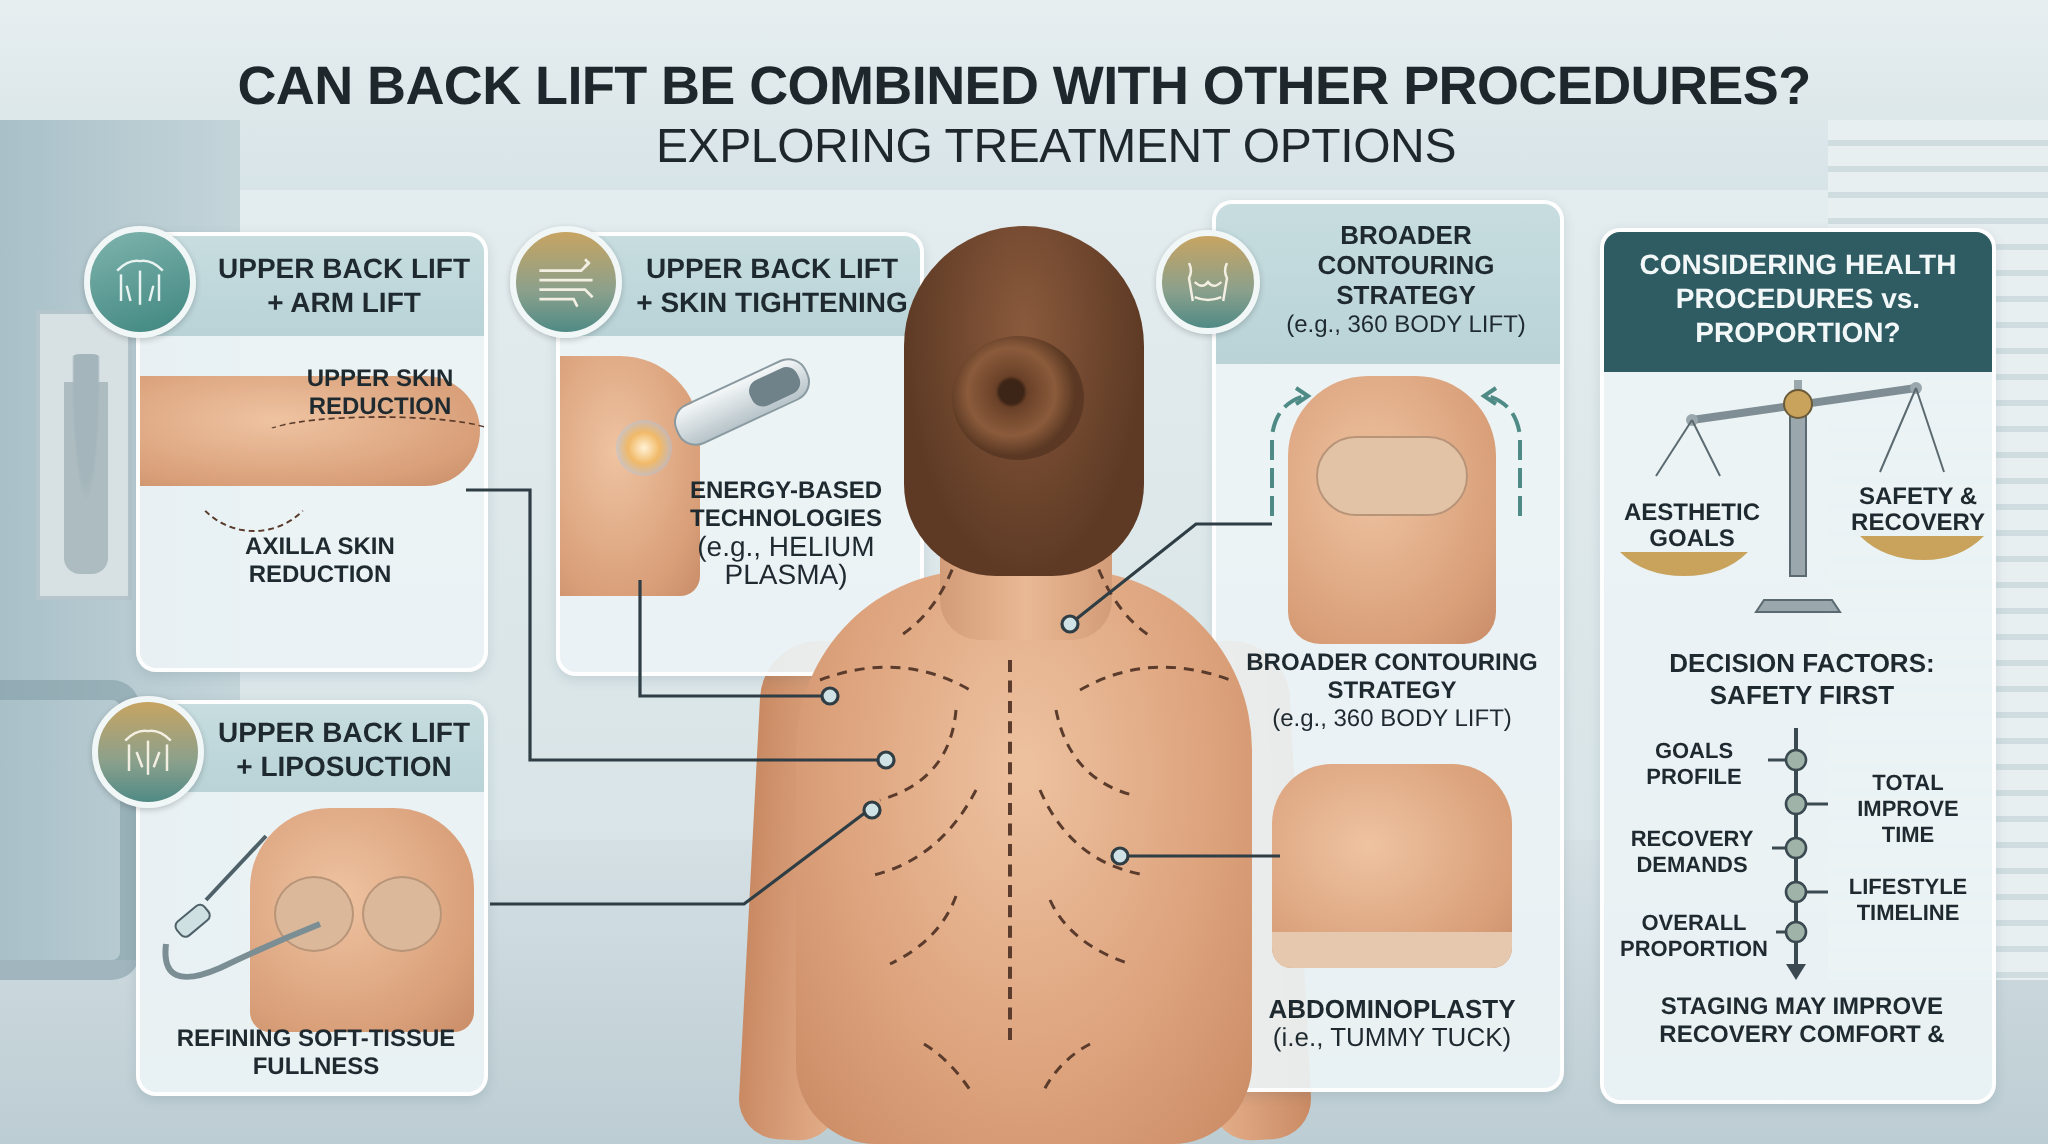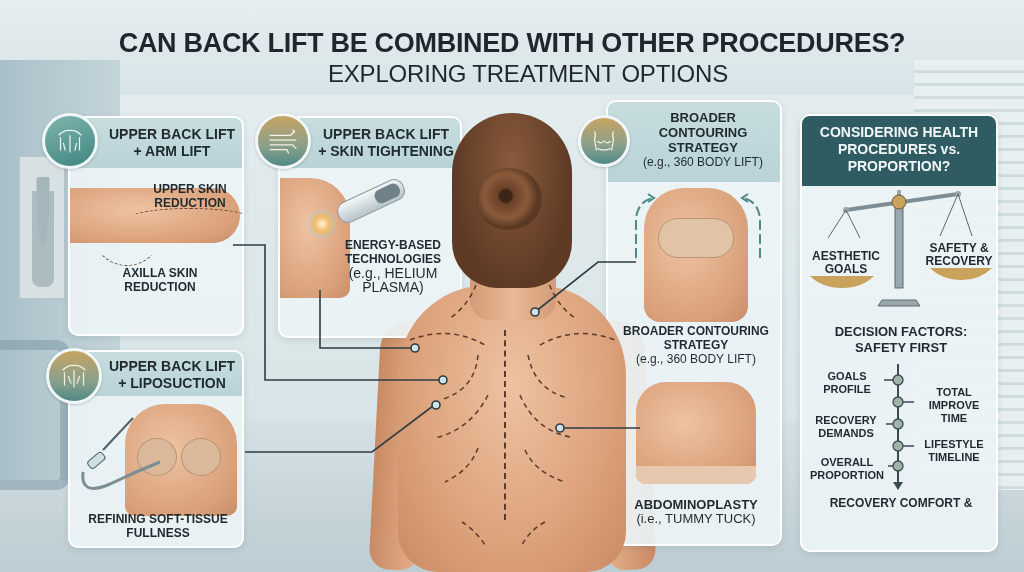--- a/index.html
+++ b/index.html
@@ -342,15 +342,16 @@
   <div class="factor" style="left:112px;top:270px;width:80px;">
     <div>TOTAL</div>
       <div>IMPROVE</div>
       <div>TIME</div>
   </div>
   <div class="factor" style="left:112px;top:322px;width:80px;">
     <div>LIFESTYLE</div>
       <div>TIMELINE</div>
   </div>
   <div class="factor" style="left:0;top:380px;width:198px;font-size:12px;line-height:14px;">
+    <div>STAGING MAY IMPROVE</div>
       <div>RECOVERY COMFORT &amp;</div>
   </div>
 </div>
 
 </body></html>

